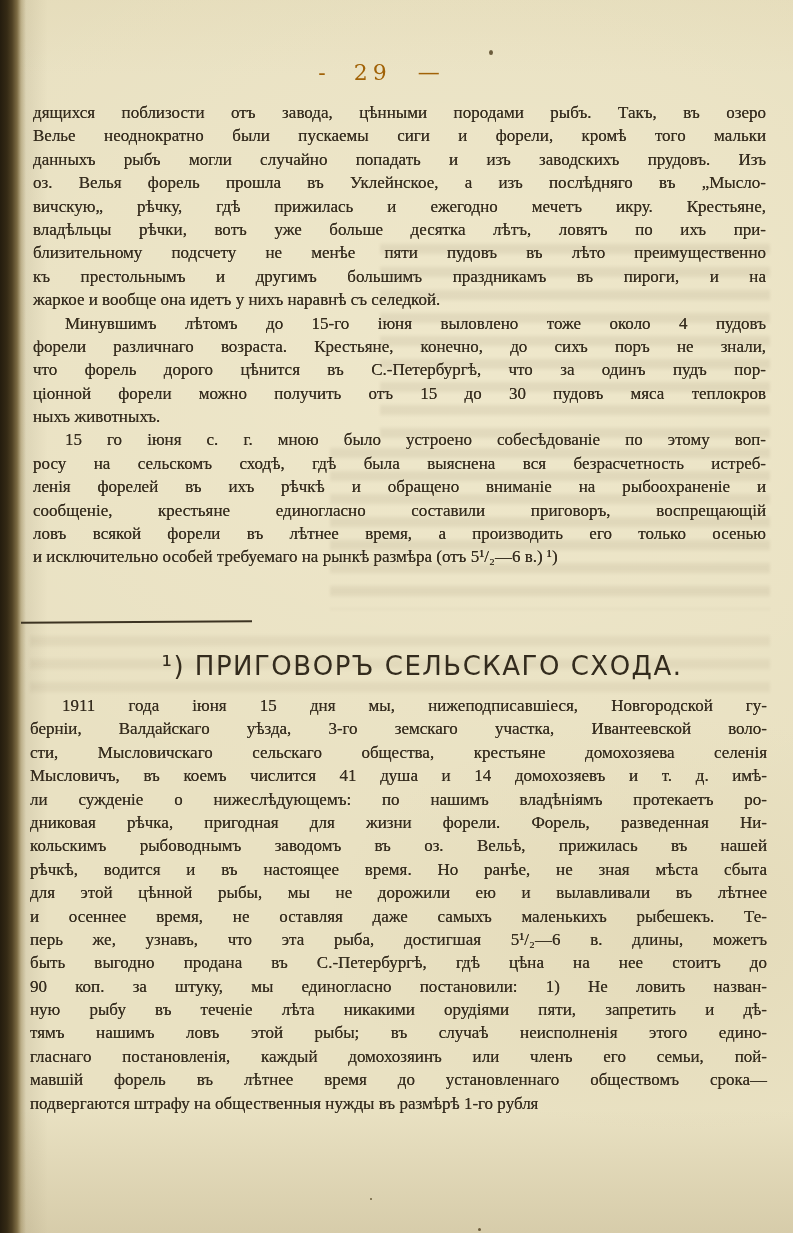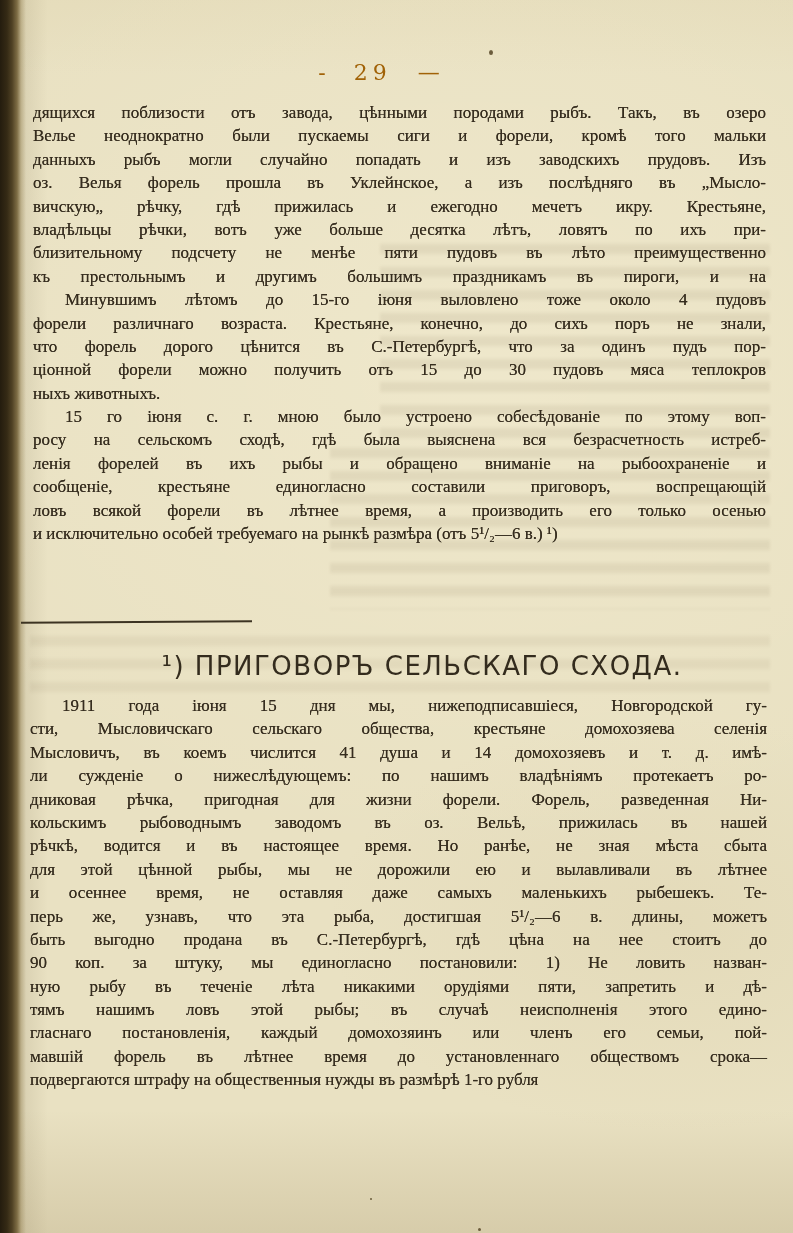--- a/index.html
+++ b/index.html
@@ -88,45 +88,47 @@
 <div class="textcol sec1">
   <div class="para">
       <div class="tline">дящихся поблизости отъ завода, цѣнными породами рыбъ. Такъ, въ озеро</div>
       <div class="tline">Велье неоднократно были пускаемы сиги и форели, кромѣ того мальки</div>
       <div class="tline">данныхъ рыбъ могли случайно попадать и изъ заводскихъ прудовъ. Изъ</div>
       <div class="tline">оз. Велья форель прошла въ Уклейнское, а изъ послѣдняго въ „Мысло-</div>
       <div class="tline">вичскую„ рѣчку, гдѣ прижилась и ежегодно мечетъ икру. Крестьяне,</div>
       <div class="tline">владѣльцы рѣчки, вотъ уже больше десятка лѣтъ, ловятъ по ихъ при-</div>
       <div class="tline">близительному подсчету не менѣе пяти пудовъ въ лѣто преимущественно</div>
       <div class="tline">къ престольнымъ и другимъ большимъ праздникамъ въ пироги, и на</div>
+      <div class="tline tline-last">жаркое и вообще она идетъ у нихъ наравнѣ съ селедкой.</div>
     </div>
   <div class="para indent">
       <div class="tline">Минувшимъ лѣтомъ до 15-го іюня выловлено тоже около 4 пудовъ</div>
       <div class="tline">форели различнаго возраста. Крестьяне, конечно, до сихъ поръ не знали,</div>
       <div class="tline">что форель дорого цѣнится въ С.-Петербургѣ, что за одинъ пудъ пор-</div>
       <div class="tline">ціонной форели можно получить отъ 15 до 30 пудовъ мяса теплокров</div>
       <div class="tline tline-last">ныхъ животныхъ.</div>
     </div>
   <div class="para indent">
       <div class="tline">15 го іюня с. г. мною было устроено собесѣдованіе по этому воп-</div>
       <div class="tline">росу на сельскомъ сходѣ, гдѣ была выяснена вся безрасчетность истреб-</div>
-      <div class="tline">ленія форелей въ ихъ рыбы и обращено вниманіе на рыбоохраненіе и</div>
+      <div class="tline">ленія форелей въ ихъ рѣчкѣ и обращено вниманіе на рыбоохраненіе и</div>
       <div class="tline">сообщеніе, крестьяне единогласно составили приговоръ, воспрещающій</div>
       <div class="tline">ловъ всякой форели въ лѣтнее время, а производить его только осенью</div>
       <div class="tline tline-last">и исключительно особей требуемаго на рынкѣ размѣра (отъ 5¹/₂—6 в.) ¹)</div>
     </div>
 </div>
 
 <div class="fnsep"></div>
 
 <div class="fnhead">¹) ПРИГОВОРЪ СЕЛЬСКАГО СХОДА.</div>
 
 <div class="textcol sec2">
   <div class="para indent">
       <div class="tline">1911 года іюня 15 дня мы, нижеподписавшіеся, Новгородской гу-</div>
+      <div class="tline">берніи, Валдайскаго уѣзда, 3-го земскаго участка, Ивантеевской воло-</div>
       <div class="tline">сти, Мысловичскаго сельскаго общества, крестьяне домохозяева селенія</div>
       <div class="tline">Мысловичъ, въ коемъ числится 41 душа и 14 домохозяевъ и т. д. имѣ-</div>
       <div class="tline">ли сужденіе о нижеслѣдующемъ: по нашимъ владѣніямъ протекаетъ ро-</div>
       <div class="tline">дниковая рѣчка, пригодная для жизни форели. Форель, разведенная Ни-</div>
       <div class="tline">кольскимъ рыбоводнымъ заводомъ въ оз. Вельѣ, прижилась въ нашей</div>
       <div class="tline">рѣчкѣ, водится и въ настоящее время. Но ранѣе, не зная мѣста сбыта</div>
       <div class="tline">для этой цѣнной рыбы, мы не дорожили ею и вылавливали въ лѣтнее</div>
       <div class="tline">и осеннее время, не оставляя даже самыхъ маленькихъ рыбешекъ. Те-</div>
       <div class="tline">перь же, узнавъ, что эта рыба, достигшая 5¹/₂—6 в. длины, можетъ</div>
       <div class="tline">быть выгодно продана въ С.-Петербургѣ, гдѣ цѣна на нее стоитъ до</div>

